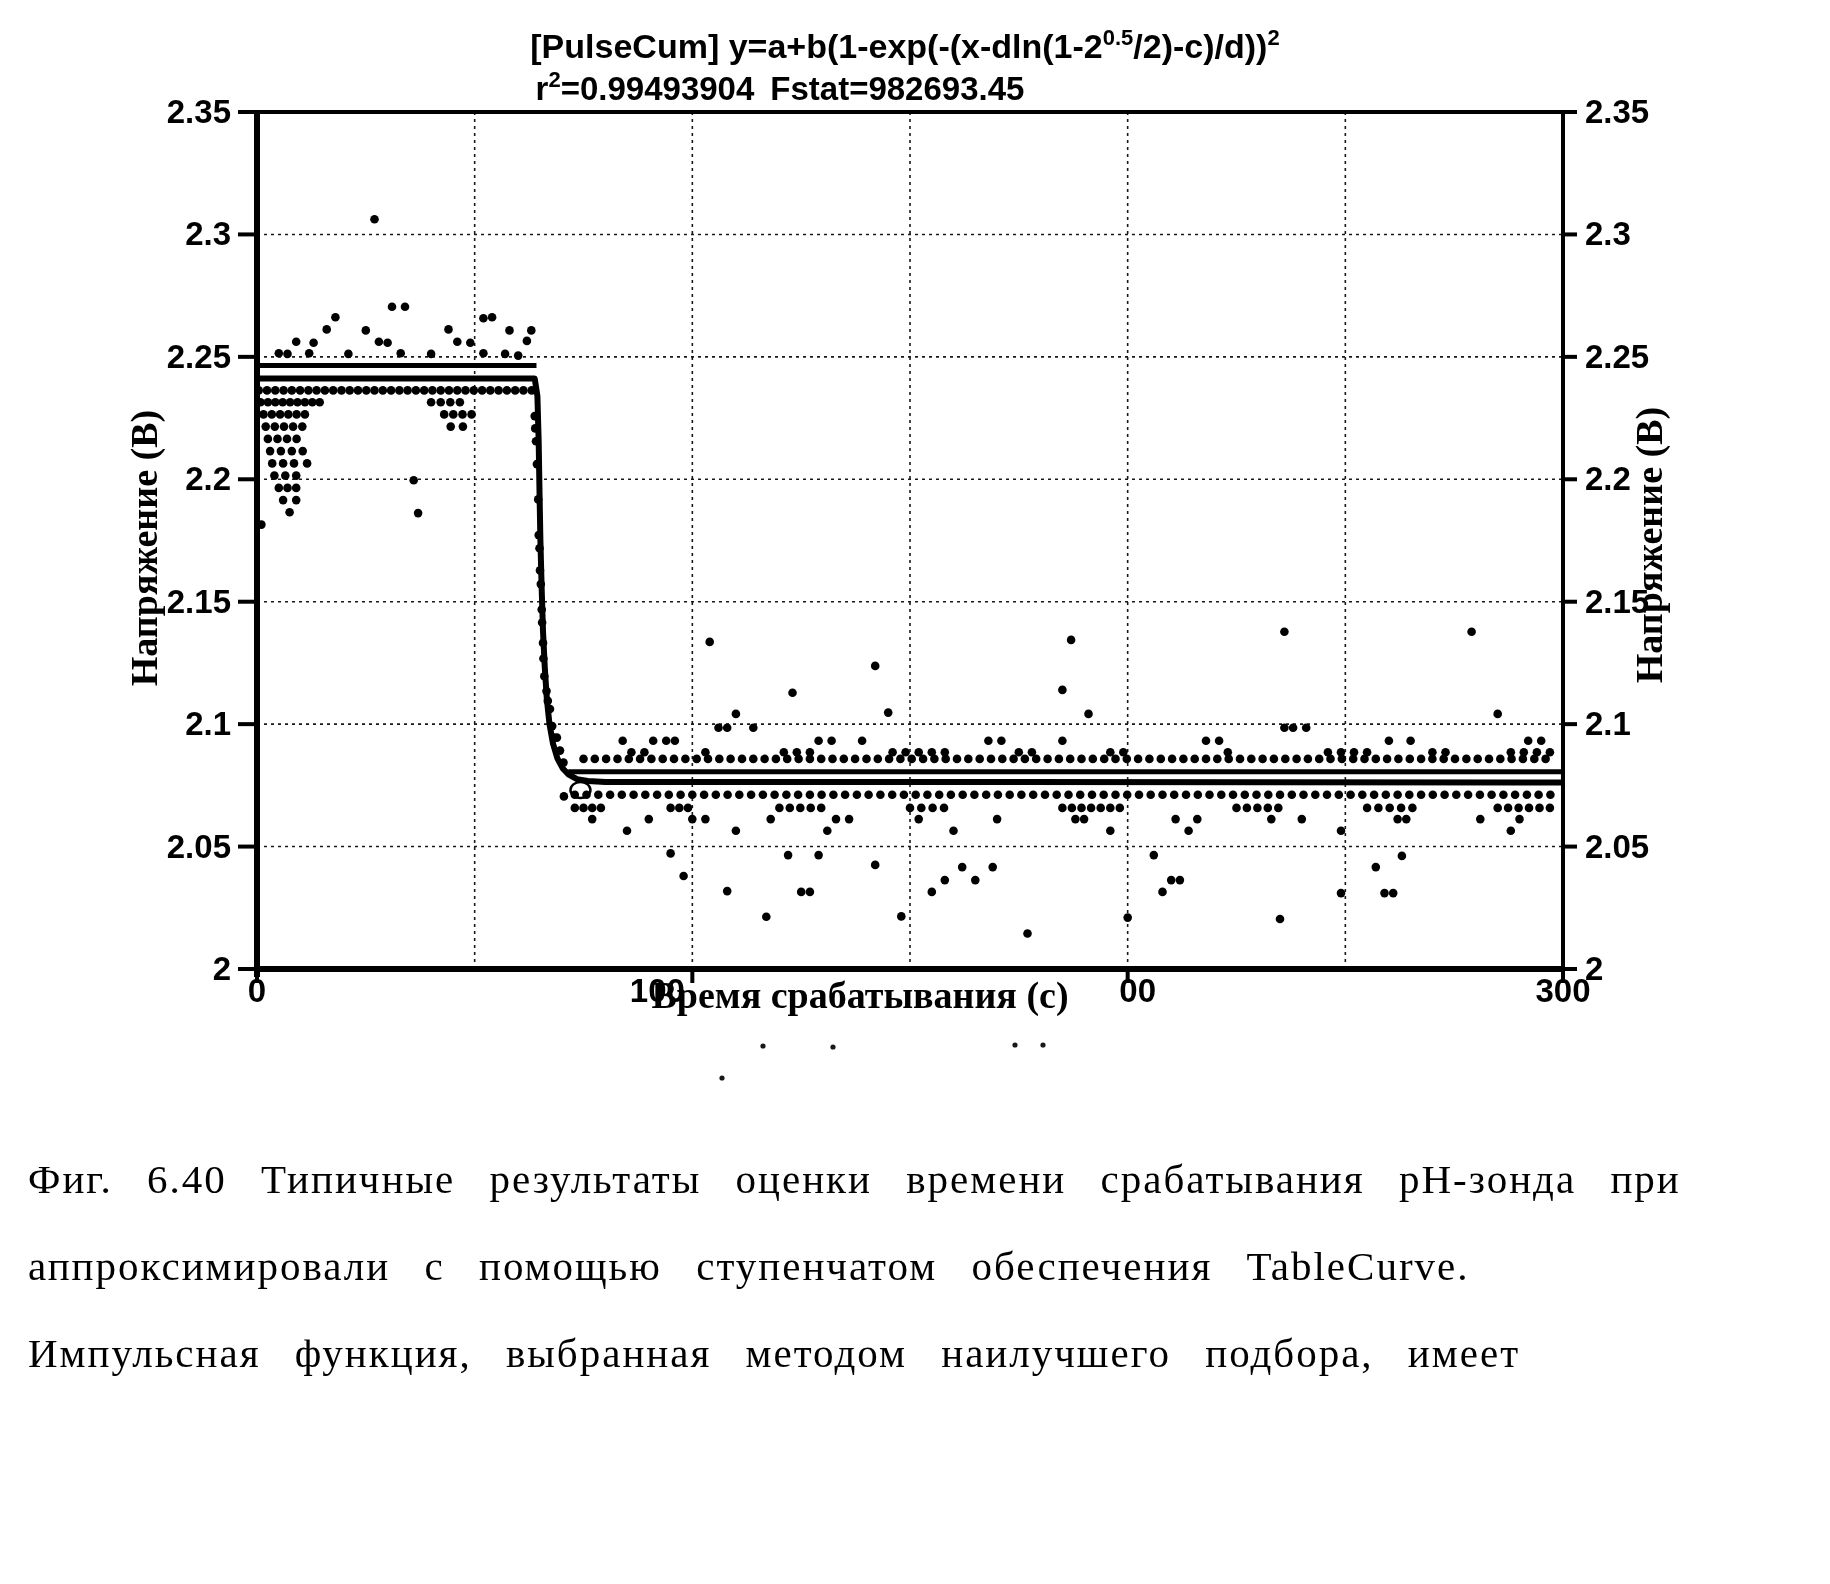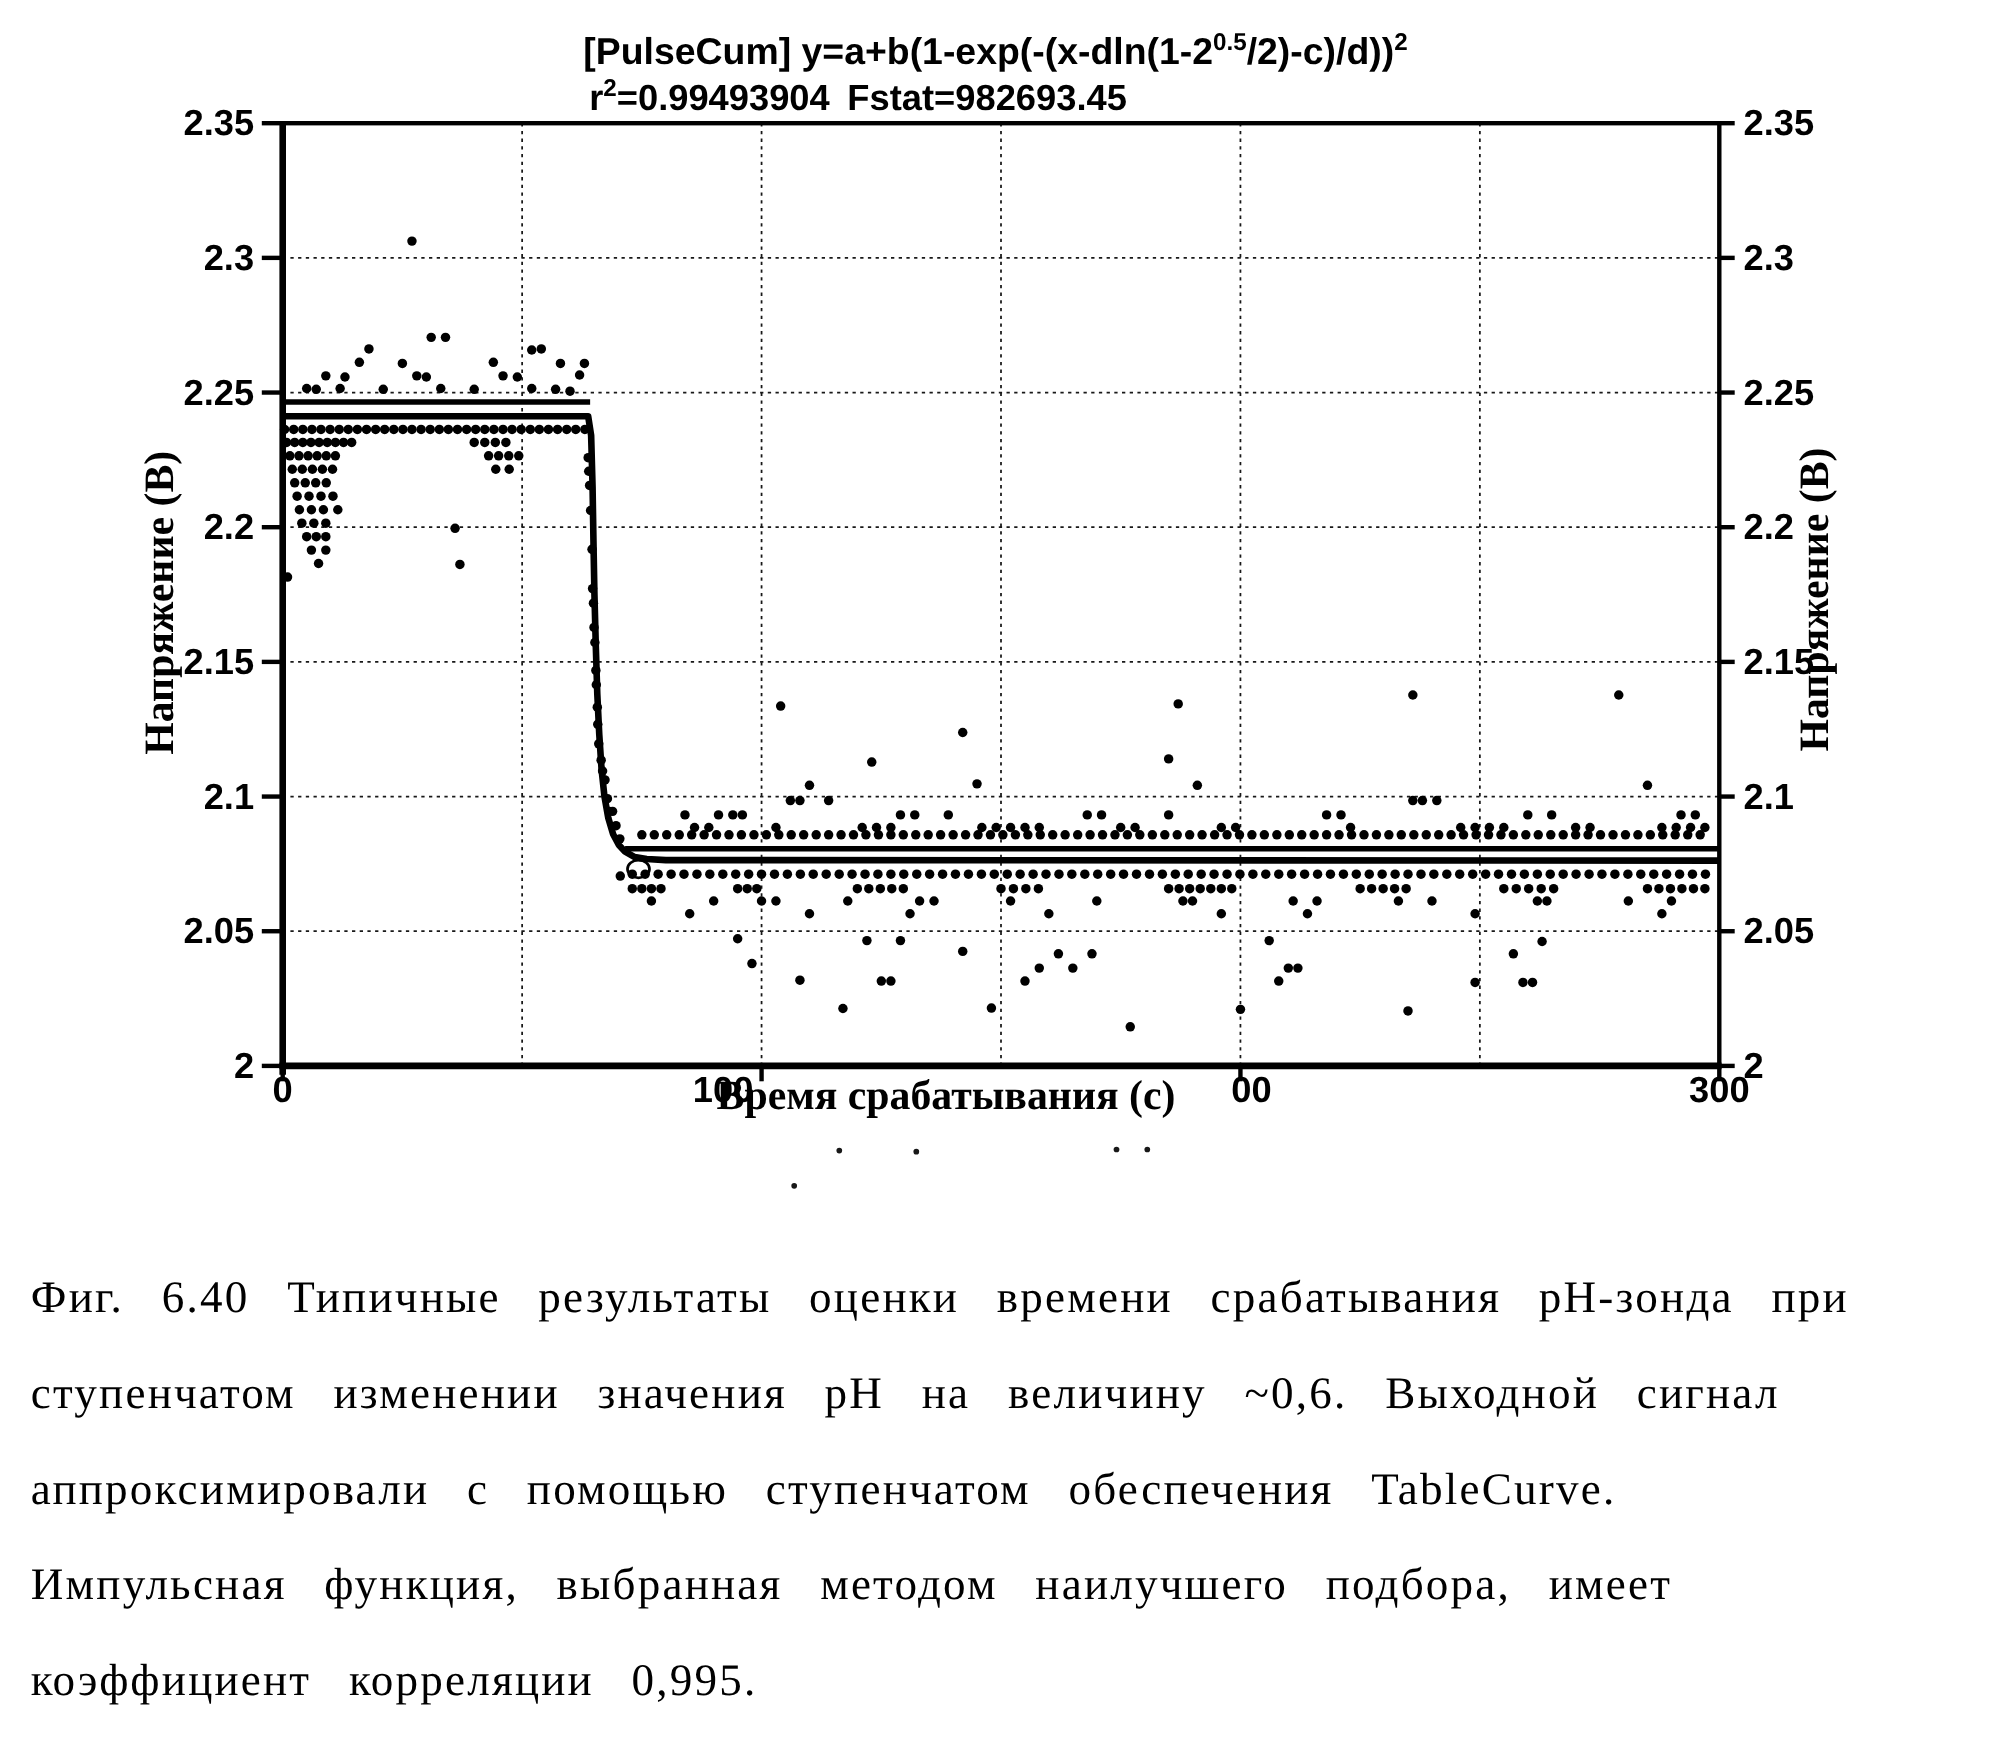--- a/index.html
+++ b/index.html
@@ -554,17 +554,15 @@
       <circle cx="722" cy="1078" r="2.6"></circle>
       <circle cx="763" cy="1046" r="2.6"></circle>
       <circle cx="833" cy="1047" r="2.6"></circle>
       <circle cx="1015" cy="1045" r="2.6"></circle>
       <circle cx="1043" cy="1045" r="2.6"></circle>
     </g>
   </svg>
 
 <div class="caption">
   <p>Фиг. 6.40 Типичные результаты оценки времени срабатывания pH-зонда при</p>
-  <p>ступенчатом изменении значения pH на величину ~0,6. Выходной сигнал</p>
   <p>аппроксимировали с помощью ступенчатом обеспечения TableCurve.</p>
   <p>Импульсная функция, выбранная методом наилучшего подбора, имеет</p>
-  <p>коэффициент корреляции 0,995.</p>
 </div>
 
 </body></html>

